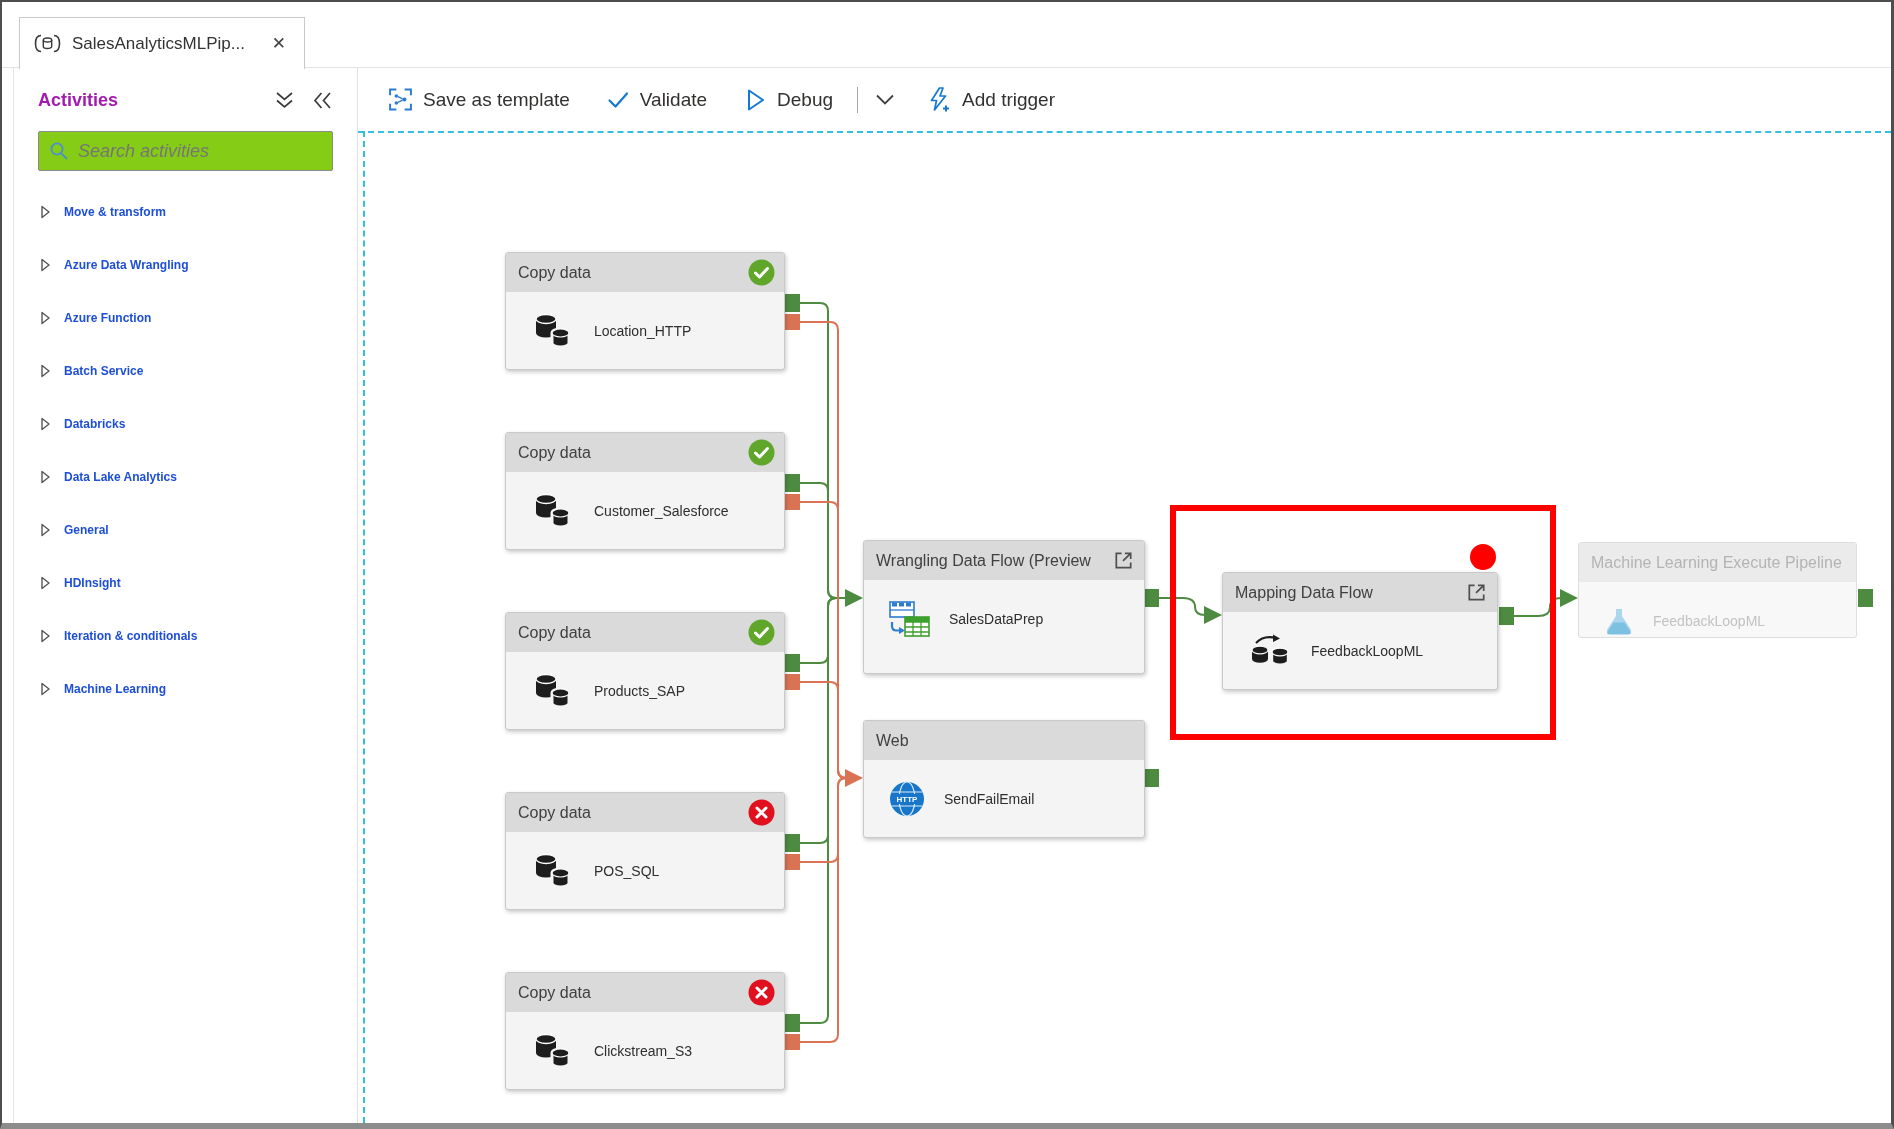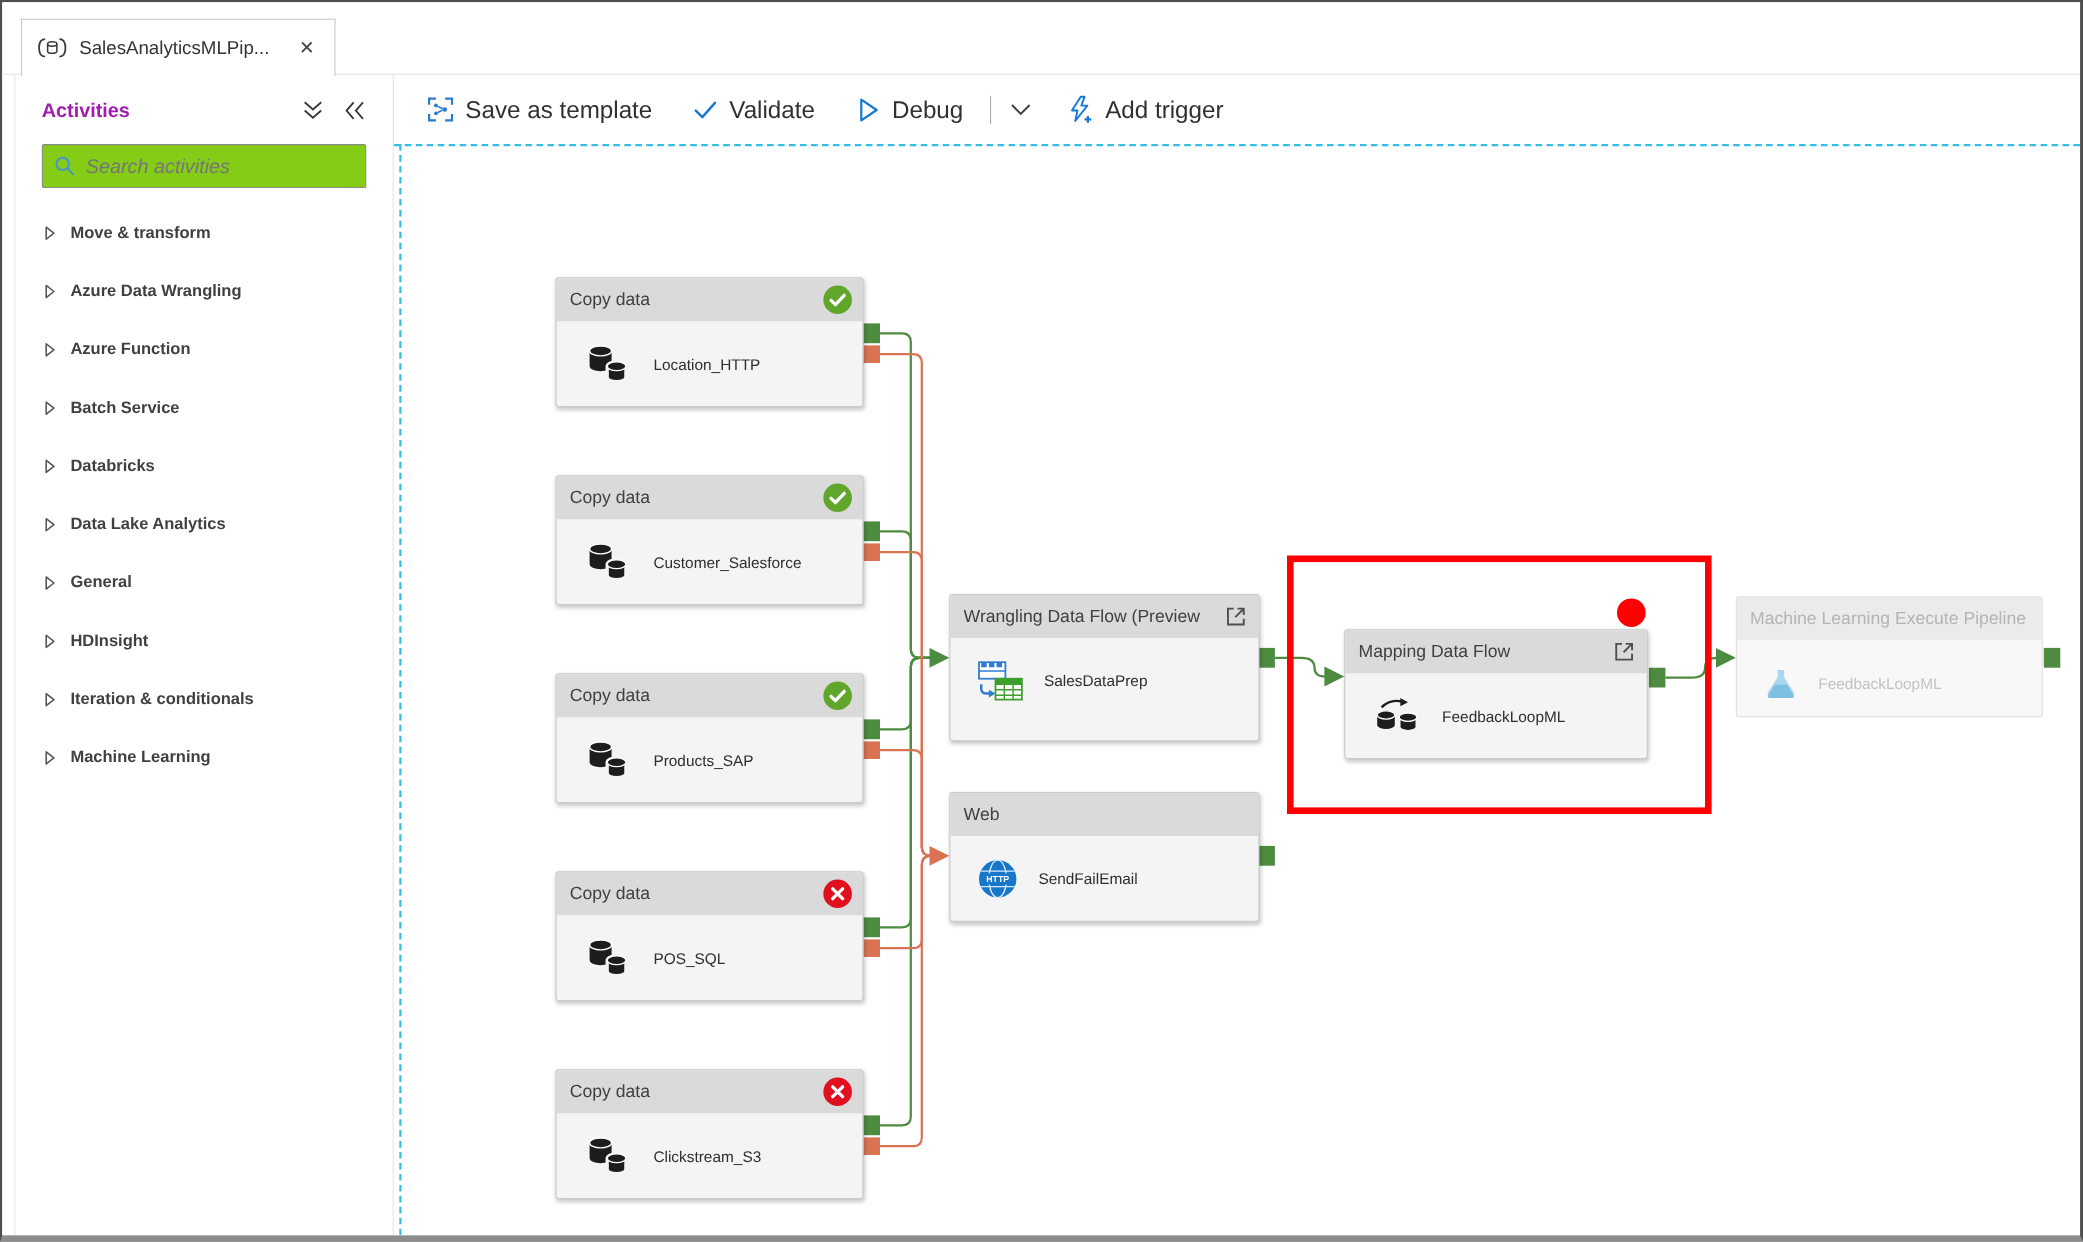--- a/index.html
+++ b/index.html
@@ -24,26 +24,26 @@
   .sidebar::before{content:"";position:absolute;left:11px;top:0;bottom:0;width:1px;background:#E6E6E6;}
   .sidebar-header{display:flex;align-items:center;padding:22px 24px 0 36px;}
   .sidebar-title{font-size:18px;font-weight:700;color:#a21caf;flex:1;}
   .hdr-icon{cursor:pointer;margin-left:16px;display:flex;align-items:center;}
   .searchbox{margin:20px 24px 10px 36px;height:40px;border:1px solid #8A8A8A;border-radius:2px;
     display:flex;align-items:center;padding:0 10px;gap:9px;background:#84cc16;}
   .searchbox input{border:none;outline:none;flex:1;font-size:18px;font-family:inherit;color:#333;background:transparent;}
   .searchbox input::placeholder{font-style:italic;color:#767676;}
   .cat-list{list-style:none;margin-top:14px;}
   .cat-item{height:53px;display:flex;align-items:center;gap:13px;padding-left:38px;cursor:pointer;}
-  .cat-label{font-size:15px;font-weight:600;color:#404040;}
+  .cat-label{font-size:12px;font-weight:600;color:#1d4ed8;}
   
   .content{flex:1;display:flex;flex-direction:column;min-width:0;}
   .toolbar{height:63px;display:flex;align-items:center;padding-left:30px;flex:none;}
   .tbtn{display:flex;align-items:center;gap:10px;margin-right:36px;cursor:pointer;}
-  .tbtn span{font-size:22px;color:#323130;}
+  .tbtn span{font-size:19px;color:#323130;}
   .tb-sep{width:1px;height:26px;background:#A9A9A9;margin:0 16px 0 -12px;}
   .tb-chevron{margin-right:30px;cursor:pointer;display:flex;align-items:center;}
   
   .canvas{flex:1;position:relative;background:#fff;overflow:hidden;}
   .dash-top{position:absolute;left:0;right:0;top:0;height:0;border-top:2px dashed var(--canvas-dash);}
   .dash-left{position:absolute;left:5px;top:0;bottom:0;width:0;border-left:2px dashed var(--canvas-dash);}
   .wires{position:absolute;left:0;top:0;pointer-events:none;}
   .cg{stroke:var(--connector-green);stroke-width:2;fill:none;}
   .co{stroke:var(--connector-orange);stroke-width:2;fill:none;}
   .pg{fill:var(--connector-green);}
@@ -425,21 +425,21 @@
               <polygon points="26,1.5 33,5.5 26,9" fill="#1d1d1d"></polygon>
               <path d="M5 17 a8 3.8 0 0 1 16 0 v9 a8 3.8 0 0 1 -16 0 z" fill="#1d1d1d"></path>
               <ellipse cx="13" cy="17" rx="8" ry="3.8" fill="#1d1d1d" stroke="#fff" stroke-width="1.2"></ellipse>
               <path d="M25 19 a8 3.8 0 0 1 16 0 v9 a8 3.8 0 0 1 -16 0 z" fill="#1d1d1d" stroke="#F4F4F4" stroke-width="2.4"></path>
               <ellipse cx="33" cy="19" rx="8" ry="3.8" fill="#1d1d1d" stroke="#fff" stroke-width="1.2"></ellipse>
             </svg>
             <span class="node-name">FeedbackLoopML</span>
           </div>
         </div>
 
-        <div class="node disabled" style="left:1220px;top:411px;width:279px;height:110px">
+        <div class="node disabled" style="left:1220px;top:411px;width:279px;height:96px">
           <div class="node-header">
             <span class="node-type">Machine Learning Execute Pipeline</span>
           </div>
           <div class="node-body">
             <svg width="32" height="30" viewBox="0 0 32 30">
               <path d="M13 3 h6 v7 l8.5 13 q2.2 4 -3 4 H7.5 q-5.2 0 -3 -4 L13 10 z" fill="#ABD7EE"></path>
               <path d="M10.5 16.5 l-6 9.5 q-1.2 2.5 2.5 2.5 h18 q3.7 0 2.5 -2.5 l-6 -9.5 z" fill="#7CC0E2"></path>
             </svg>
             <span class="node-name">FeedbackLoopML</span>
           </div>

